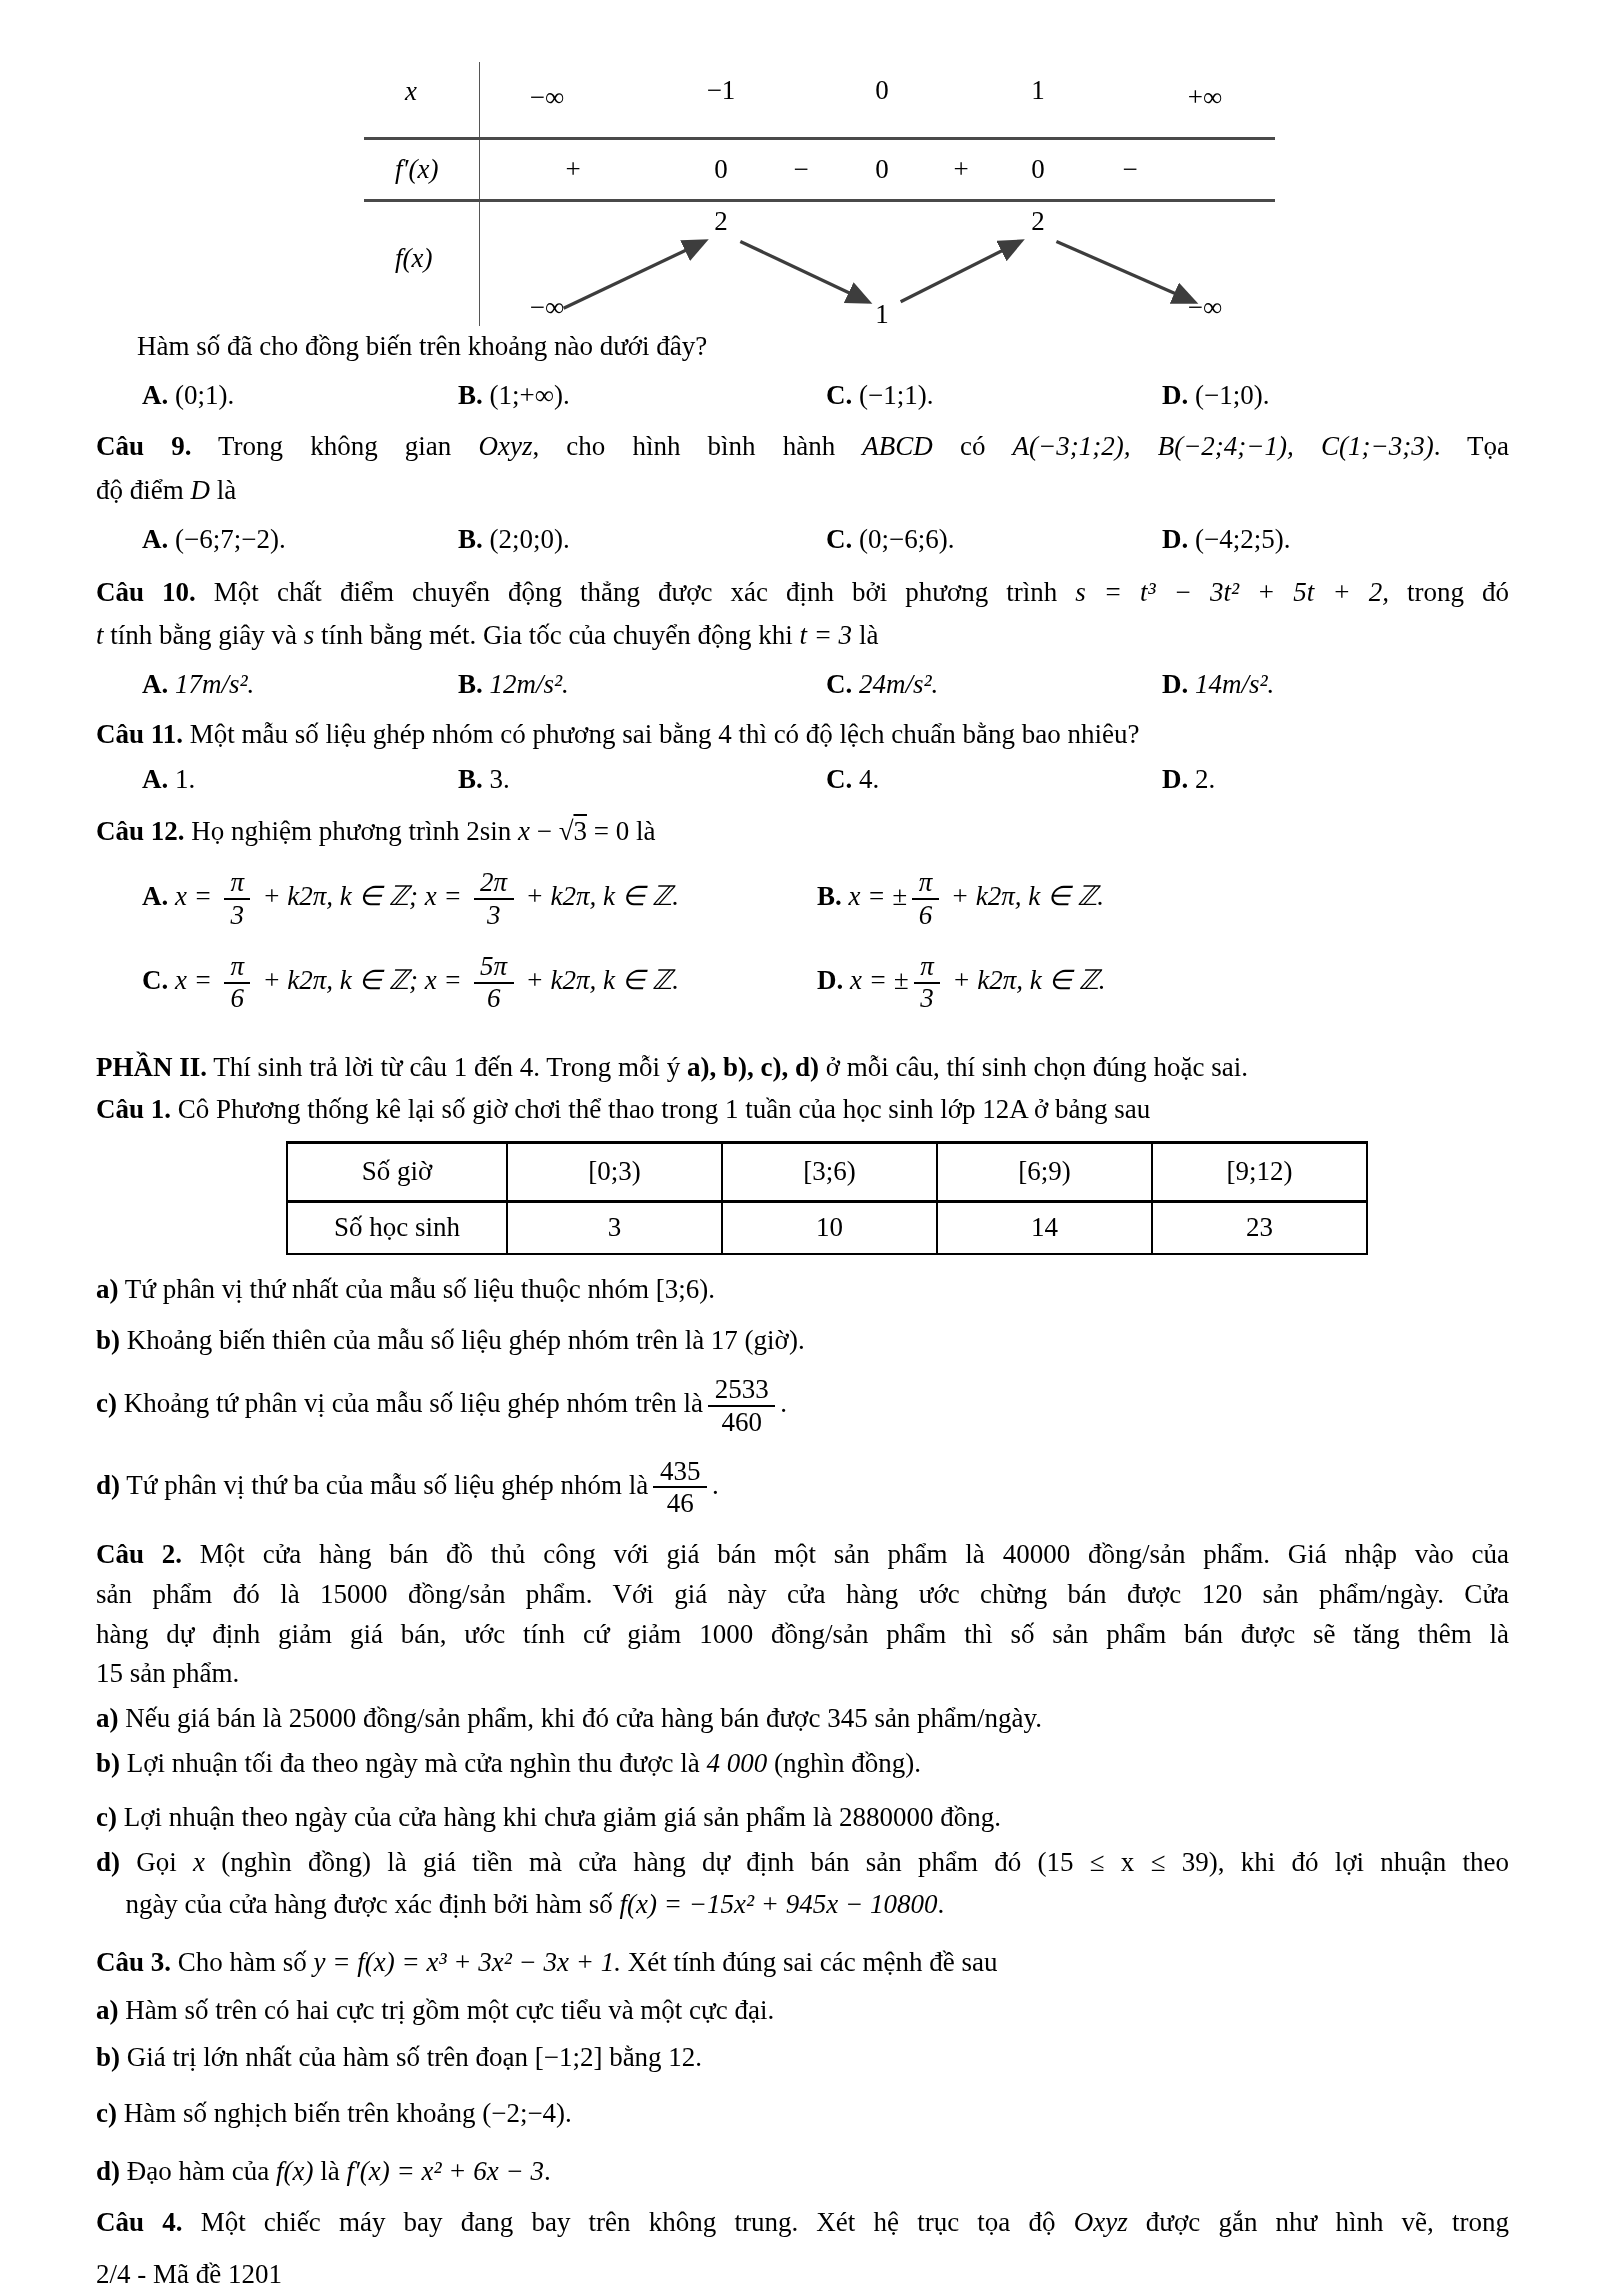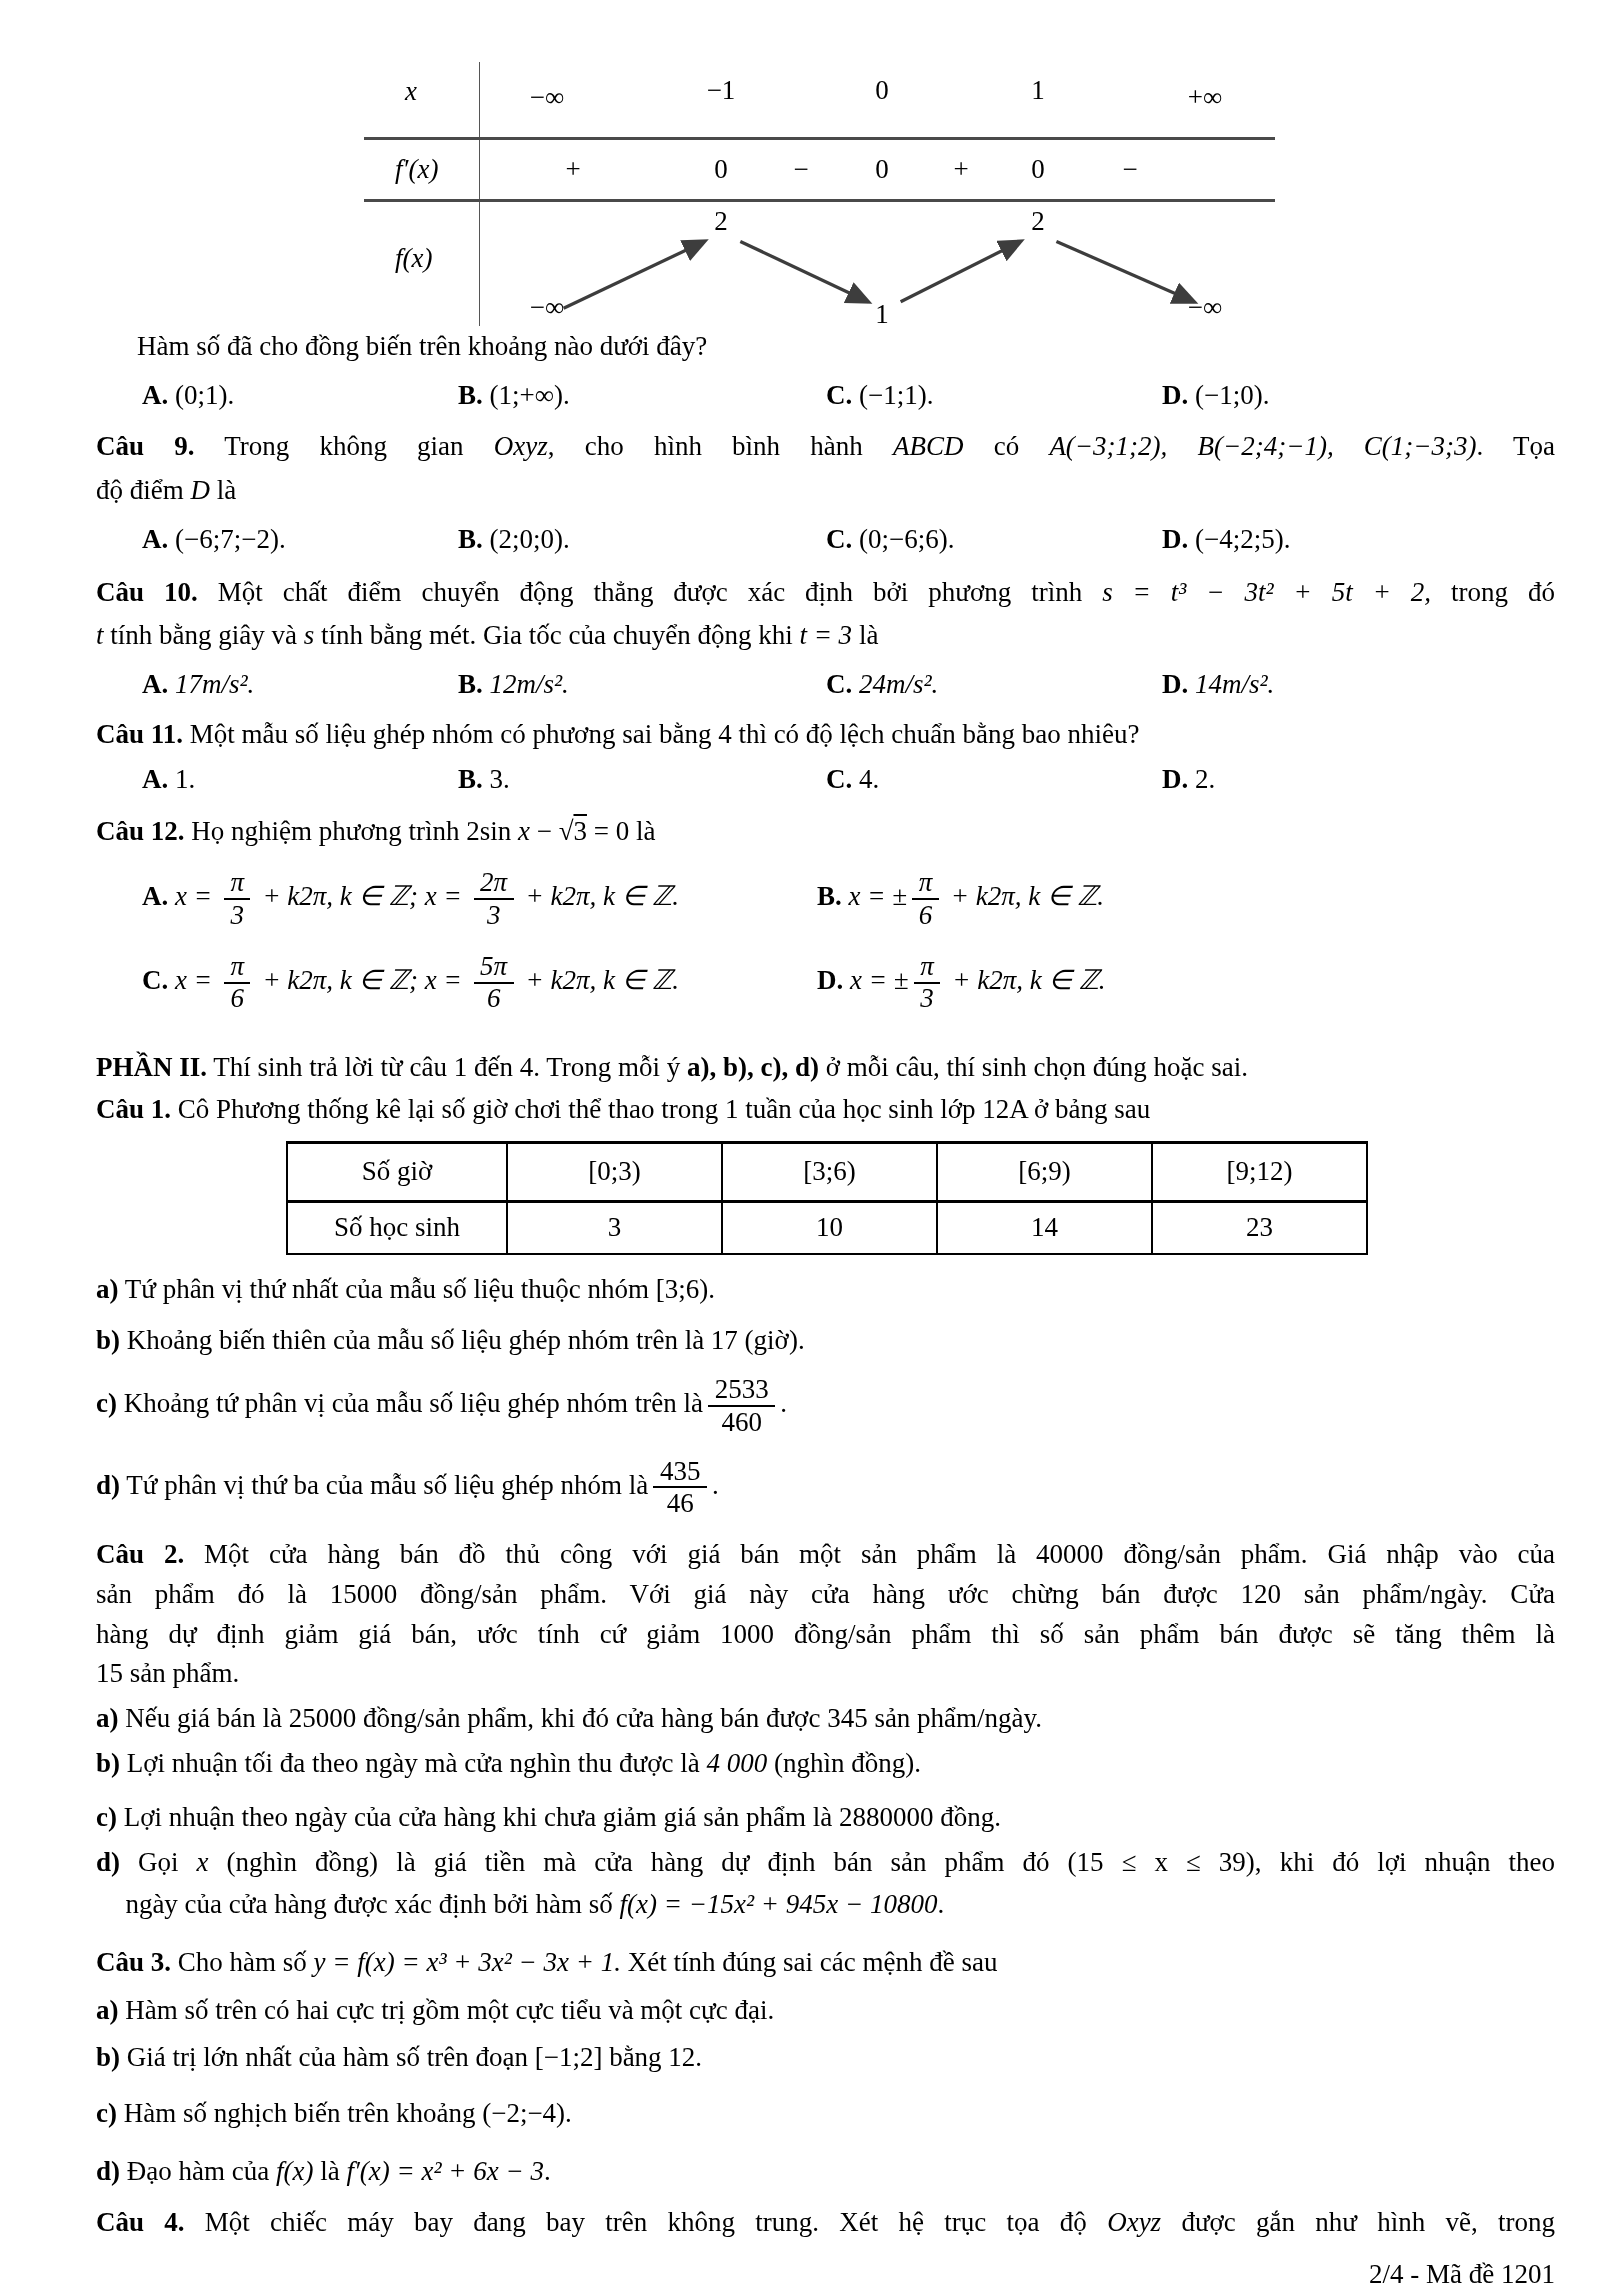--- a/index.html
+++ b/index.html
@@ -13,21 +13,21 @@
   .bbt{position:absolute;left:364px;top:58px;width:911px;height:274px;}
   .bbt .vline{position:absolute;left:115px;top:3.9px;width:1.3px;height:264px;background:#555;}
   .bbt .hline{position:absolute;left:0;width:911px;height:2.6px;background:#4a4a4a;}
   .bbt .hline.h1{top:79px;}
   .bbt .hline.h2{top:141px;}
   .bbt .cell{position:absolute;transform:translateX(-50%);white-space:nowrap;}
   .bbt .rowlbl{position:absolute;white-space:nowrap;}
   .bbt svg{position:absolute;left:0;top:0;}
 
   
-  .content{position:absolute;left:0;top:0;width:1623px;padding:327px 68px 0 96px;
+  .content{position:absolute;left:0;top:0;width:1623px;padding:327px 114px 0 96px;
            box-sizing:border-box;line-height:1.47;}
   .j1{text-align:justify;text-align-last:justify;}
   .indent{padding-left:41px;}
   .opts{display:grid;grid-template-columns:316px 368px 336px 1fr;padding-left:46px;margin-top:9.2px;}
   .opts2{display:grid;grid-template-columns:675px 1fr;padding-left:46px;margin-top:11.8px;align-items:center;}
   .block{margin-top:9.2px;}
   .frac{display:inline-flex;flex-direction:column;align-items:center;vertical-align:middle;
         margin:0 5.2px;line-height:1.08;text-align:center;}
   .frac .fn{border-bottom:2px solid #000;padding:0 6.5px 0.7px 6.5px;}
   .frac .fd{padding-top:0.7px;}
@@ -35,21 +35,21 @@
   .sqrt .rd{text-decoration:overline;}
 
   
   .stat{border-collapse:collapse;margin:11.8px 0 14.4px 190px;}
   .stat td{border:2px solid #000;text-align:center;vertical-align:middle;}
   .stat tr.hd td{border-top:3.9px solid #000;border-bottom:3.9px solid #000;height:54px;}
   .stat tr.vr td{height:48px;}
   .stat td.c0{width:216px;}
   .stat td.cv{width:211px;}
 
-  .footer{text-align:right;margin-top:11.8px;}
+  .footer{text-align:left;margin-top:11.8px;}
 </style>
 </head>
 <body>
 
 <div class="page">
 
   <div class="bbt">
     <div class="vline"></div>
     <div class="hline h1"></div>
     <div class="hline h2"></div>

